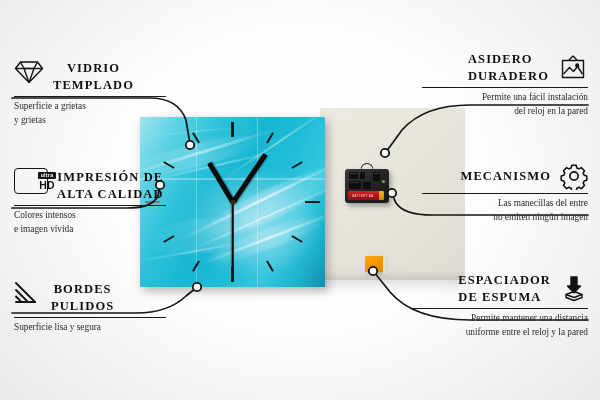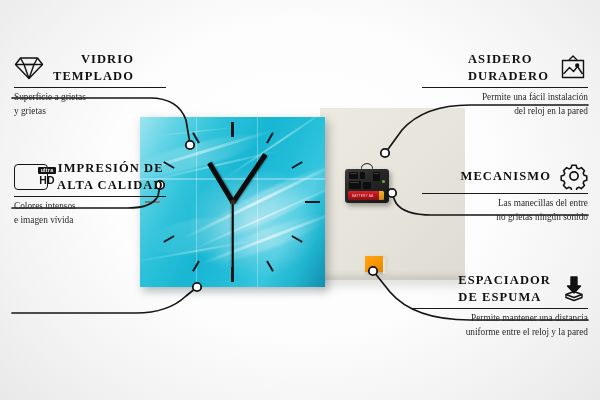--- a/index.html
+++ b/index.html
@@ -23,21 +23,21 @@
   .feat-right .feat-head { justify-content:flex-end; }
   .feat-title {
     font-size:12.5px;
     font-weight:bold;
     letter-spacing:1.1px;
     line-height:1.32;
     color:#101010;
     text-transform:uppercase;
     white-space:nowrap;
   }
-  .feat-left .feat-title { text-align:right; }
+  .feat-left .feat-title { text-align:center;margin-top:9px; }
   .feat-right .feat-title { text-align:left; }
   .rule { height:1.4px; background:#1a1a1a; margin-top:3px; }
   .feat-sub {
     font-size:9.3px;
     line-height:1.45;
     color:#2a2a2a;
     margin-top:3px;
     white-space:nowrap;
   }
   .feat-left .feat-sub { text-align:left; }
@@ -313,20 +313,40 @@
         <div>ALTA CALIDAD</div>
       </div>
     </div>
     <div class="rule"></div>
     <div class="feat-sub">
       <div>Colores intensos</div>
       <div>e imagen vívida</div>
     </div>
   </div>
 
+  <div class="feature feat-left" style="left:14px; top:272px; width:152px;">
+    <div class="feat-head">
+      <svg class="icon" width="28" height="26" viewBox="0 0 28 26">
+        <g fill="none" stroke="#111" stroke-width="1.8" stroke-linecap="round">
+          <path d="M2,3 L21,22"></path>
+          <path d="M2,10 L14,22"></path>
+          <path d="M2,16.5 L7.5,22"></path>
+          <path d="M21,22 L2,22"></path>
+        </g>
+      </svg>
+      <div class="feat-title">
+        <div>BORDES</div>
+        <div>PULIDOS</div>
+      </div>
+    </div>
+    <div class="rule"></div>
+    <div class="feat-sub">
+      <div>Superficie lisa y segura</div>
+    </div>
+  </div>
 
   <div class="feature feat-right" style="right:12px; top:51px; width:166px;">
     <div class="feat-head">
       <div class="feat-title">
         <div>ASIDERO</div>
         <div>DURADERO</div>
       </div>
       <svg class="icon" width="30" height="28" viewBox="0 0 30 28">
         <g fill="none" stroke="#111" stroke-width="1.4" stroke-linejoin="round">
           <path d="M11,6 L15,2 L19,6"></path>
@@ -354,21 +374,21 @@
                    l-2.9,0.7 -1.0,2.3 1.4,2.6 -3.4,3.4 -2.6,-1.4 -2.3,1.0 -0.7,2.9 h-4.8
                    l-0.7,-2.9 -2.3,-1.0 -2.6,1.4 -3.4,-3.4 1.4,-2.6 -1.0,-2.3 -2.9,-0.7 v-4.8
                    l2.9,-0.7 1.0,-2.3 -1.4,-2.6 3.4,-3.4 2.6,1.4 2.3,-1.0 z" transform="scale(0.92) translate(1.2,1.0)"></path>
           <circle cx="14" cy="14" r="4.1"></circle>
         </g>
       </svg>
     </div>
     <div class="rule"></div>
     <div class="feat-sub">
       <div>Las manecillas del entre</div>
-      <div>no grietas ningún sonido</div>
+      <div>no emiten ningún imagen</div>
     </div>
   </div>
 
   <div class="feature feat-right" style="right:12px; top:272px; width:178px;">
     <div class="feat-head">
       <div class="feat-title">
         <div>ESPACIADOR</div>
         <div>DE ESPUMA</div>
       </div>
       <svg class="icon" width="28" height="28" viewBox="0 0 28 28">

